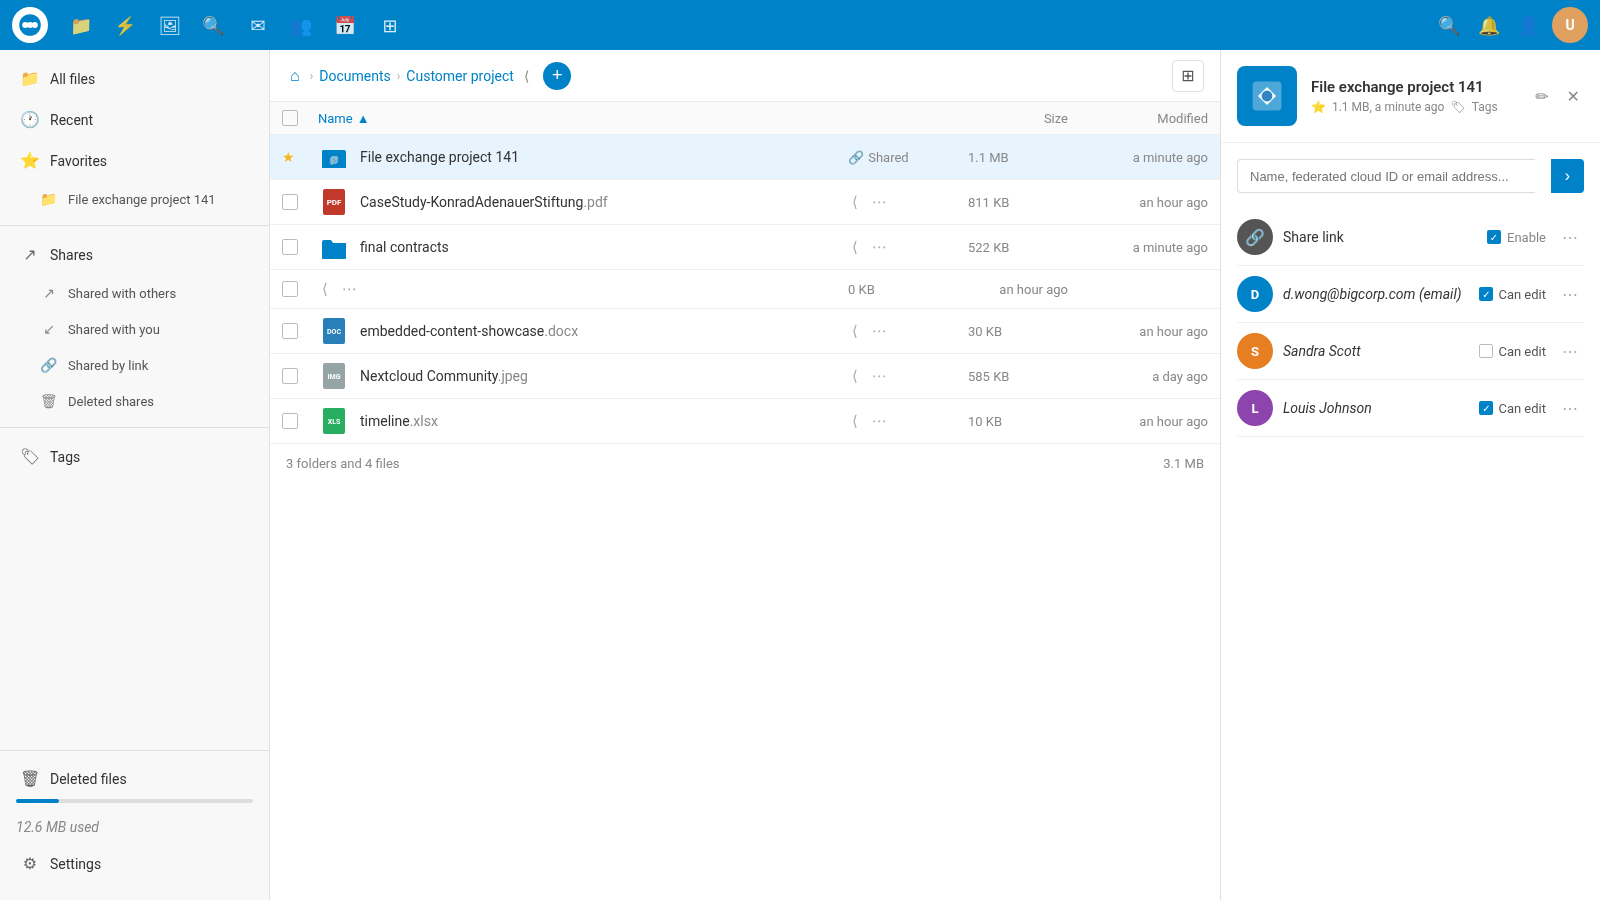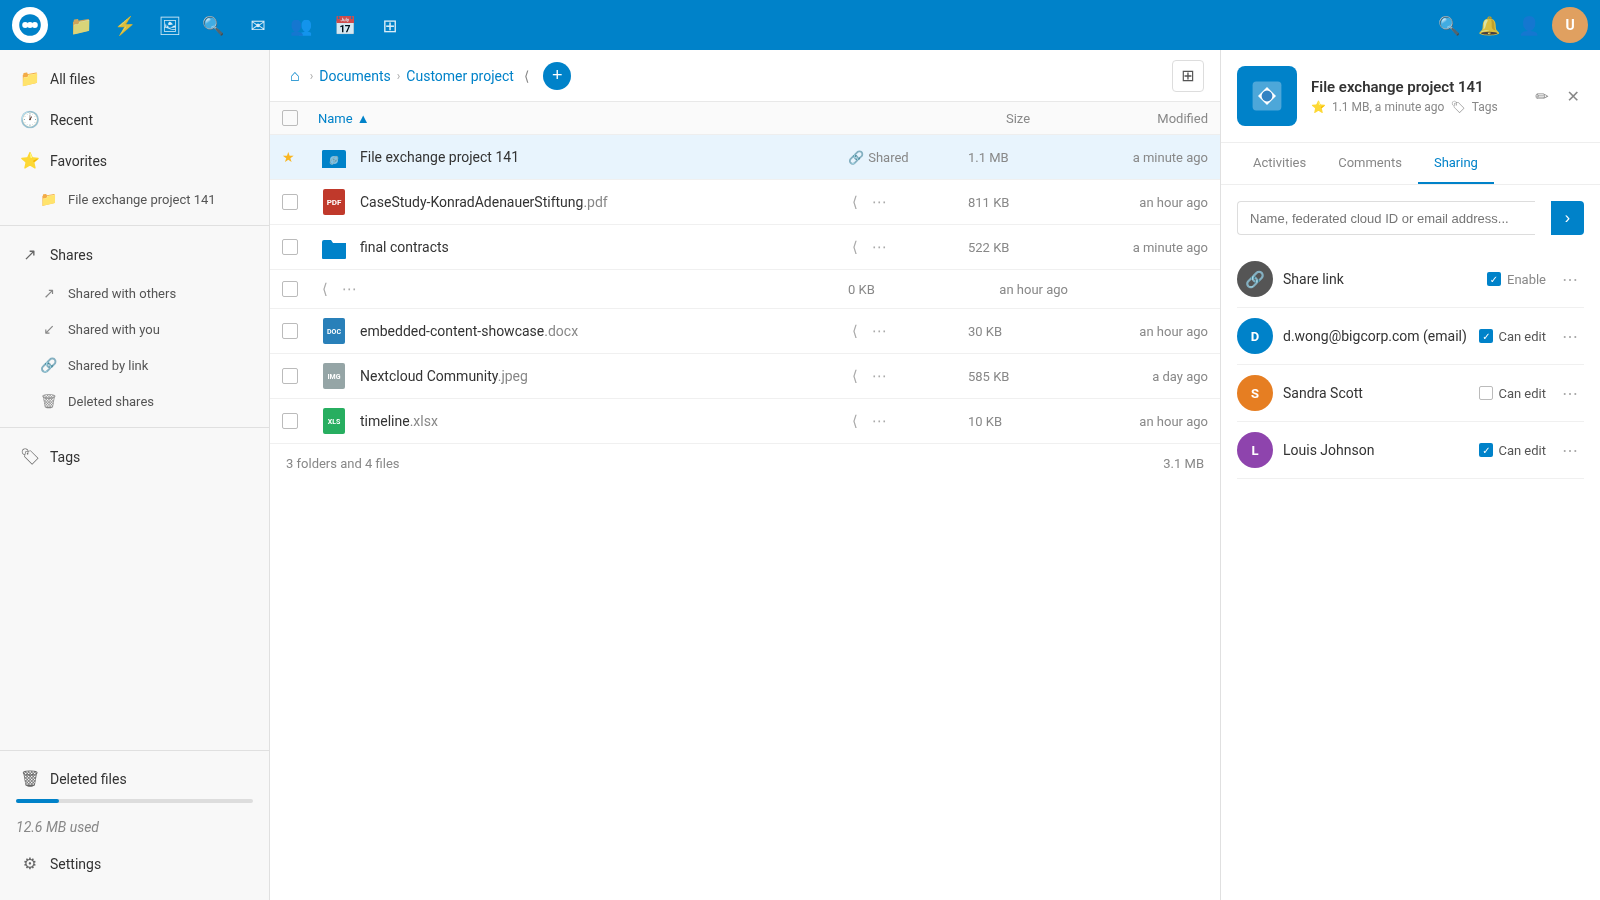--- a/index.html
+++ b/index.html
@@ -303,21 +303,21 @@
       padding: 10px 0;
       border-bottom: 1px solid #f0f0f0;
       gap: 10px;
     }
     .user-avatar {
       width: 36px; height: 36px; border-radius: 50%;
       display: flex; align-items: center; justify-content: center;
       color: white; font-size: 13px; font-weight: bold;
       flex-shrink: 0;
     }
-    .user-name { flex: 1; font-size: 14px; color: #333; }
+    .user-name { flex: 1; font-size: 14px; color: #333; font-style: italic; }
     .can-edit-label { font-size: 13px; color: #555; display: flex; align-items: center; gap: 5px; }
     .more-icon { color: #aaa; cursor: pointer; font-size: 16px; padding: 2px 6px; }
   </style>
 </head>
 <body>
 
 <div class="topnav">
   <div class="topnav-logo">
     <svg viewBox="0 0 40 40" fill="none">
       <circle cx="20" cy="20" r="18" fill="#0082c9"></circle>
@@ -425,21 +425,21 @@
     <div class="file-list">
       <div class="file-list-header">
         <div>
           <div style="width:16px;height:16px;border:1.5px solid #bbb;border-radius:2px;"></div>
         </div>
         <div class="col-header sorted">
           <span>Name</span>
           <span>▲</span>
         </div>
         <div></div>
-        <div class="col-header" style="justify-content:center">
+        <div class="col-header" style="justify-content:flex-end">
           <span>Size</span>
         </div>
         <div class="col-header" style="justify-content:flex-end">
           <span>Modified</span>
         </div>
       </div>
 
       <div id="file-rows-container">
           <div class="file-row selected">
       <div class="file-checkbox">
@@ -608,25 +608,20 @@
           <span class="file-meta-star">⭐</span>
           <span>1.1 MB, a minute ago</span>
           <span>🏷</span>
           <span>Tags</span>
         </div>
       </div>
       <span class="panel-edit-icon">✏</span>
       <span class="right-panel-close">✕</span>
     </div>
 
-    <div class="panel-tabs">
-      <div class="panel-tab">Activities</div>
-      <div class="panel-tab">Comments</div>
-      <div class="panel-tab active">Sharing</div>
-    </div>
 
     <div class="panel-body">
 
       <div class="share-input-row">
         <input class="share-input" type="text" id="share-search-input" placeholder="Name, federated cloud ID or email address..." style="">
         <button class="share-input-btn">›</button>
       </div>
 
       <div class="share-link-row">
         <div class="share-link-avatar">🔗</div>

